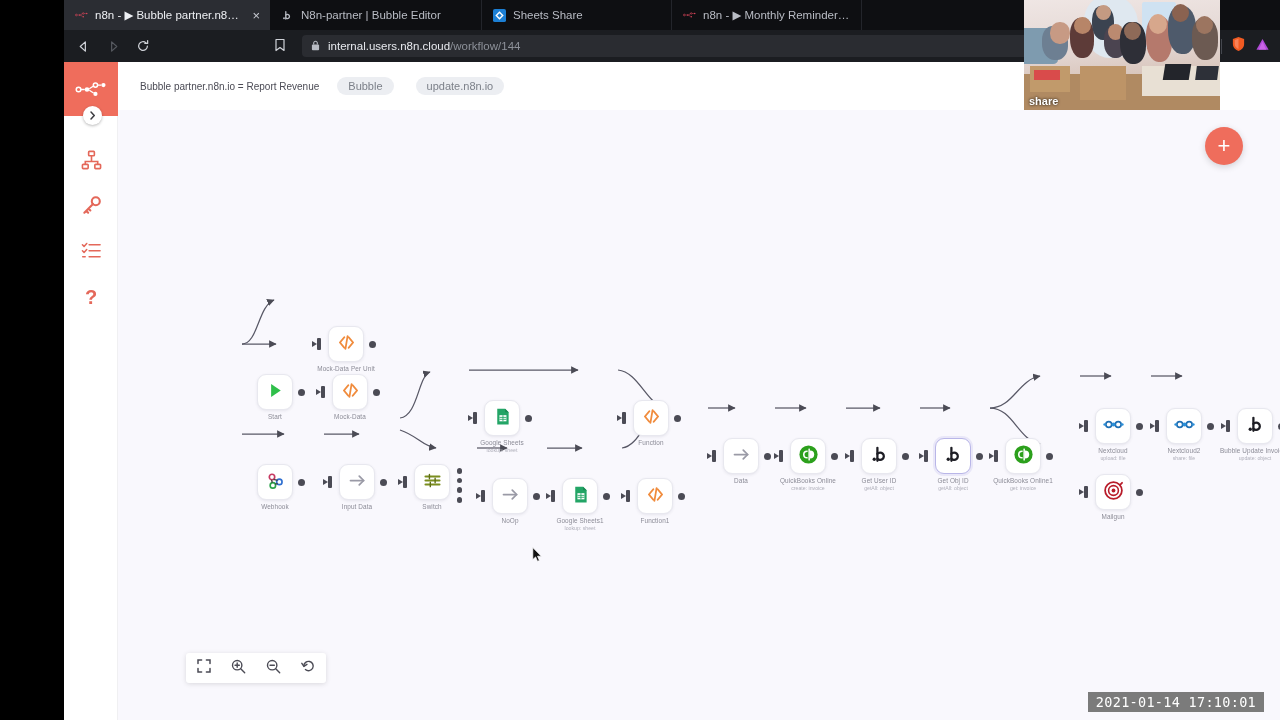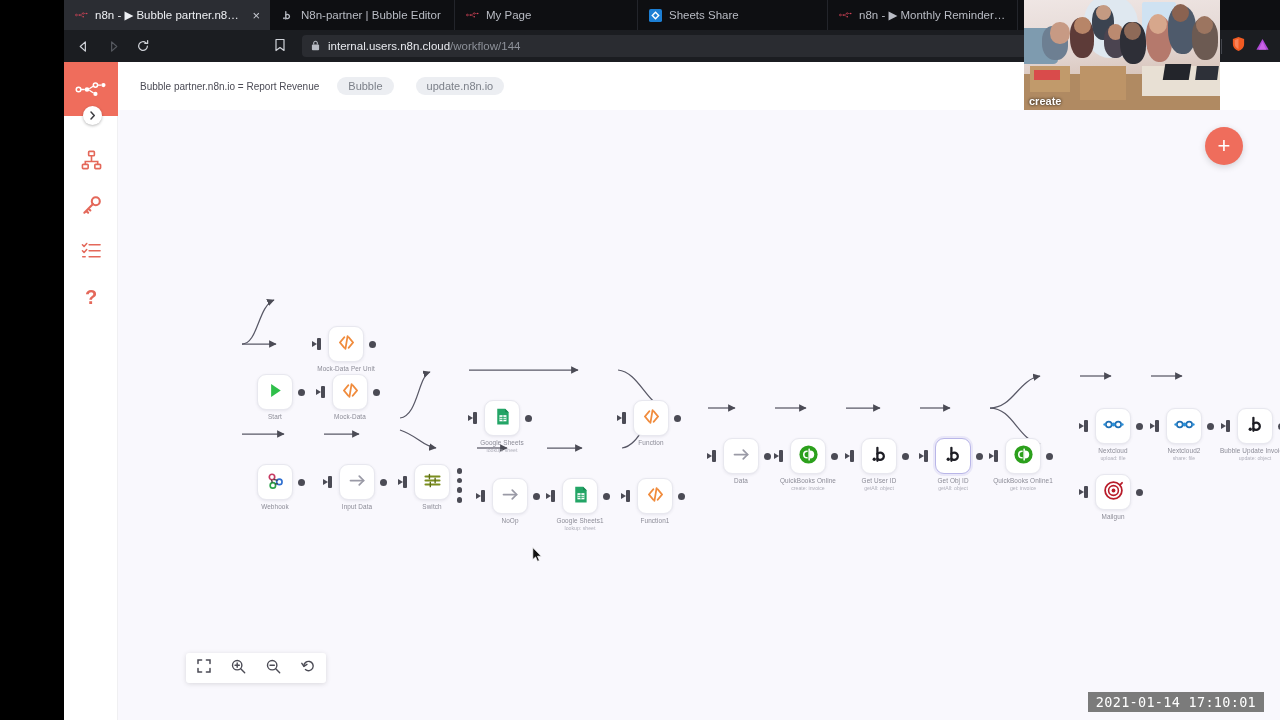--- a/index.html
+++ b/index.html
@@ -133,42 +133,29 @@
               <circle cx="11" cy="7" r="2" fill="#d9455a"></circle>
               <circle cx="19" cy="3.5" r="1.8" fill="none" stroke="#d9455a" stroke-width="1.5"></circle>
               <circle cx="19" cy="11" r="1.8" fill="#d9455a"></circle>
               <circle cx="27" cy="3.5" r="1.8" fill="#d9455a"></circle>
               <path d="M5 7h4M13 6.2l4-2M13 7.8l4 2M21 3.5h4" stroke="#d9455a" stroke-width="1.2" fill="none"></path>
             </svg>
           </span>
           <span class="tlabel">n8n - ▶ Bubble partner.n8n.io =</span>
           <span class="tab-close">×</span>
         </div>
-        <div class="tab" style="width: 185px;">
+        <div class="tab" style="width: 212px;">
           <span class="tabico">
             <svg width="12" height="13" viewBox="0 0 24 24">
               <circle cx="6" cy="17.4" r="1.9" fill="#b9bcc4"></circle>
               <path d="M9.6 4.4 V19.2" stroke="#b9bcc4" stroke-width="2.6" stroke-linecap="round"></path>
               <path d="M9.6 11.2 a4.2 4.2 0 1 1 0 5.6" fill="none" stroke="#b9bcc4" stroke-width="2.6" stroke-linecap="round"></path>
             </svg>
           </span>
           <span class="tlabel">N8n-partner | Bubble Editor</span>
-        </div>
-        <div class="tab" style="width: 183px;">
-          <span class="tabico">
-            <svg width="13" height="8" viewBox="0 0 30 14">
-              <circle cx="3" cy="7" r="2" fill="none" stroke="#d9455a" stroke-width="1.5"></circle>
-              <circle cx="11" cy="7" r="2" fill="#d9455a"></circle>
-              <circle cx="19" cy="3.5" r="1.8" fill="none" stroke="#d9455a" stroke-width="1.5"></circle>
-              <circle cx="19" cy="11" r="1.8" fill="#d9455a"></circle>
-              <circle cx="27" cy="3.5" r="1.8" fill="#d9455a"></circle>
-              <path d="M5 7h4M13 6.2l4-2M13 7.8l4 2M21 3.5h4" stroke="#d9455a" stroke-width="1.2" fill="none"></path>
-            </svg>
-          </span>
-          <span class="tlabel">My Page</span>
         </div>
         <div class="tab" style="width: 190px;">
           <span class="tabico">
             <svg width="13" height="13" viewBox="0 0 14 14">
               <rect width="14" height="14" rx="2" fill="#1c7fd4"></rect>
               <path d="M7 2.5 L11.5 7 L7 11.5 L2.5 7 Z" fill="#fff"></path>
               <path d="M7 4.6 L9.4 7 L7 9.4 L4.6 7 Z" fill="#1c7fd4"></path>
             </svg>
           </span>
           <span class="tlabel">Sheets Share</span>
@@ -664,17 +651,17 @@
     <div class="wblob" style="left:148px;top:4px;width:17px;height:18px;background:#8a6250;border-radius:50%"></div>
     <div class="wblob" style="left:168px;top:18px;width:26px;height:42px;background:#6c5a52"></div>
     <div class="wblob" style="left:172px;top:16px;width:17px;height:18px;background:#9c7560;border-radius:50%"></div>
     <div style="position:absolute;left:0;bottom:0;width:196px;height:36px;background:#b08a62"></div>
     <div style="position:absolute;left:118px;bottom:14px;width:78px;height:30px;background:#e8e0d4"></div>
     <div style="position:absolute;left:140px;bottom:30px;width:26px;height:16px;background:#23252b;transform:skewX(-9deg)"></div>
     <div style="position:absolute;left:172px;bottom:30px;width:22px;height:14px;background:#2d3038;transform:skewX(-7deg)"></div>
     <div style="position:absolute;left:6px;bottom:18px;width:40px;height:26px;background:#c19a6b"></div>
     <div style="position:absolute;left:10px;bottom:30px;width:26px;height:10px;background:#d94b4b"></div>
     <div style="position:absolute;left:56px;bottom:10px;width:46px;height:34px;background:#bd9467"></div>
-    <div class="w-name">create</div>
+    <div class="w-name">share</div>
   </div>
 
   <div class="timestamp">2021-01-14 17:10:01</div>
 </div>
 
 </body></html>

